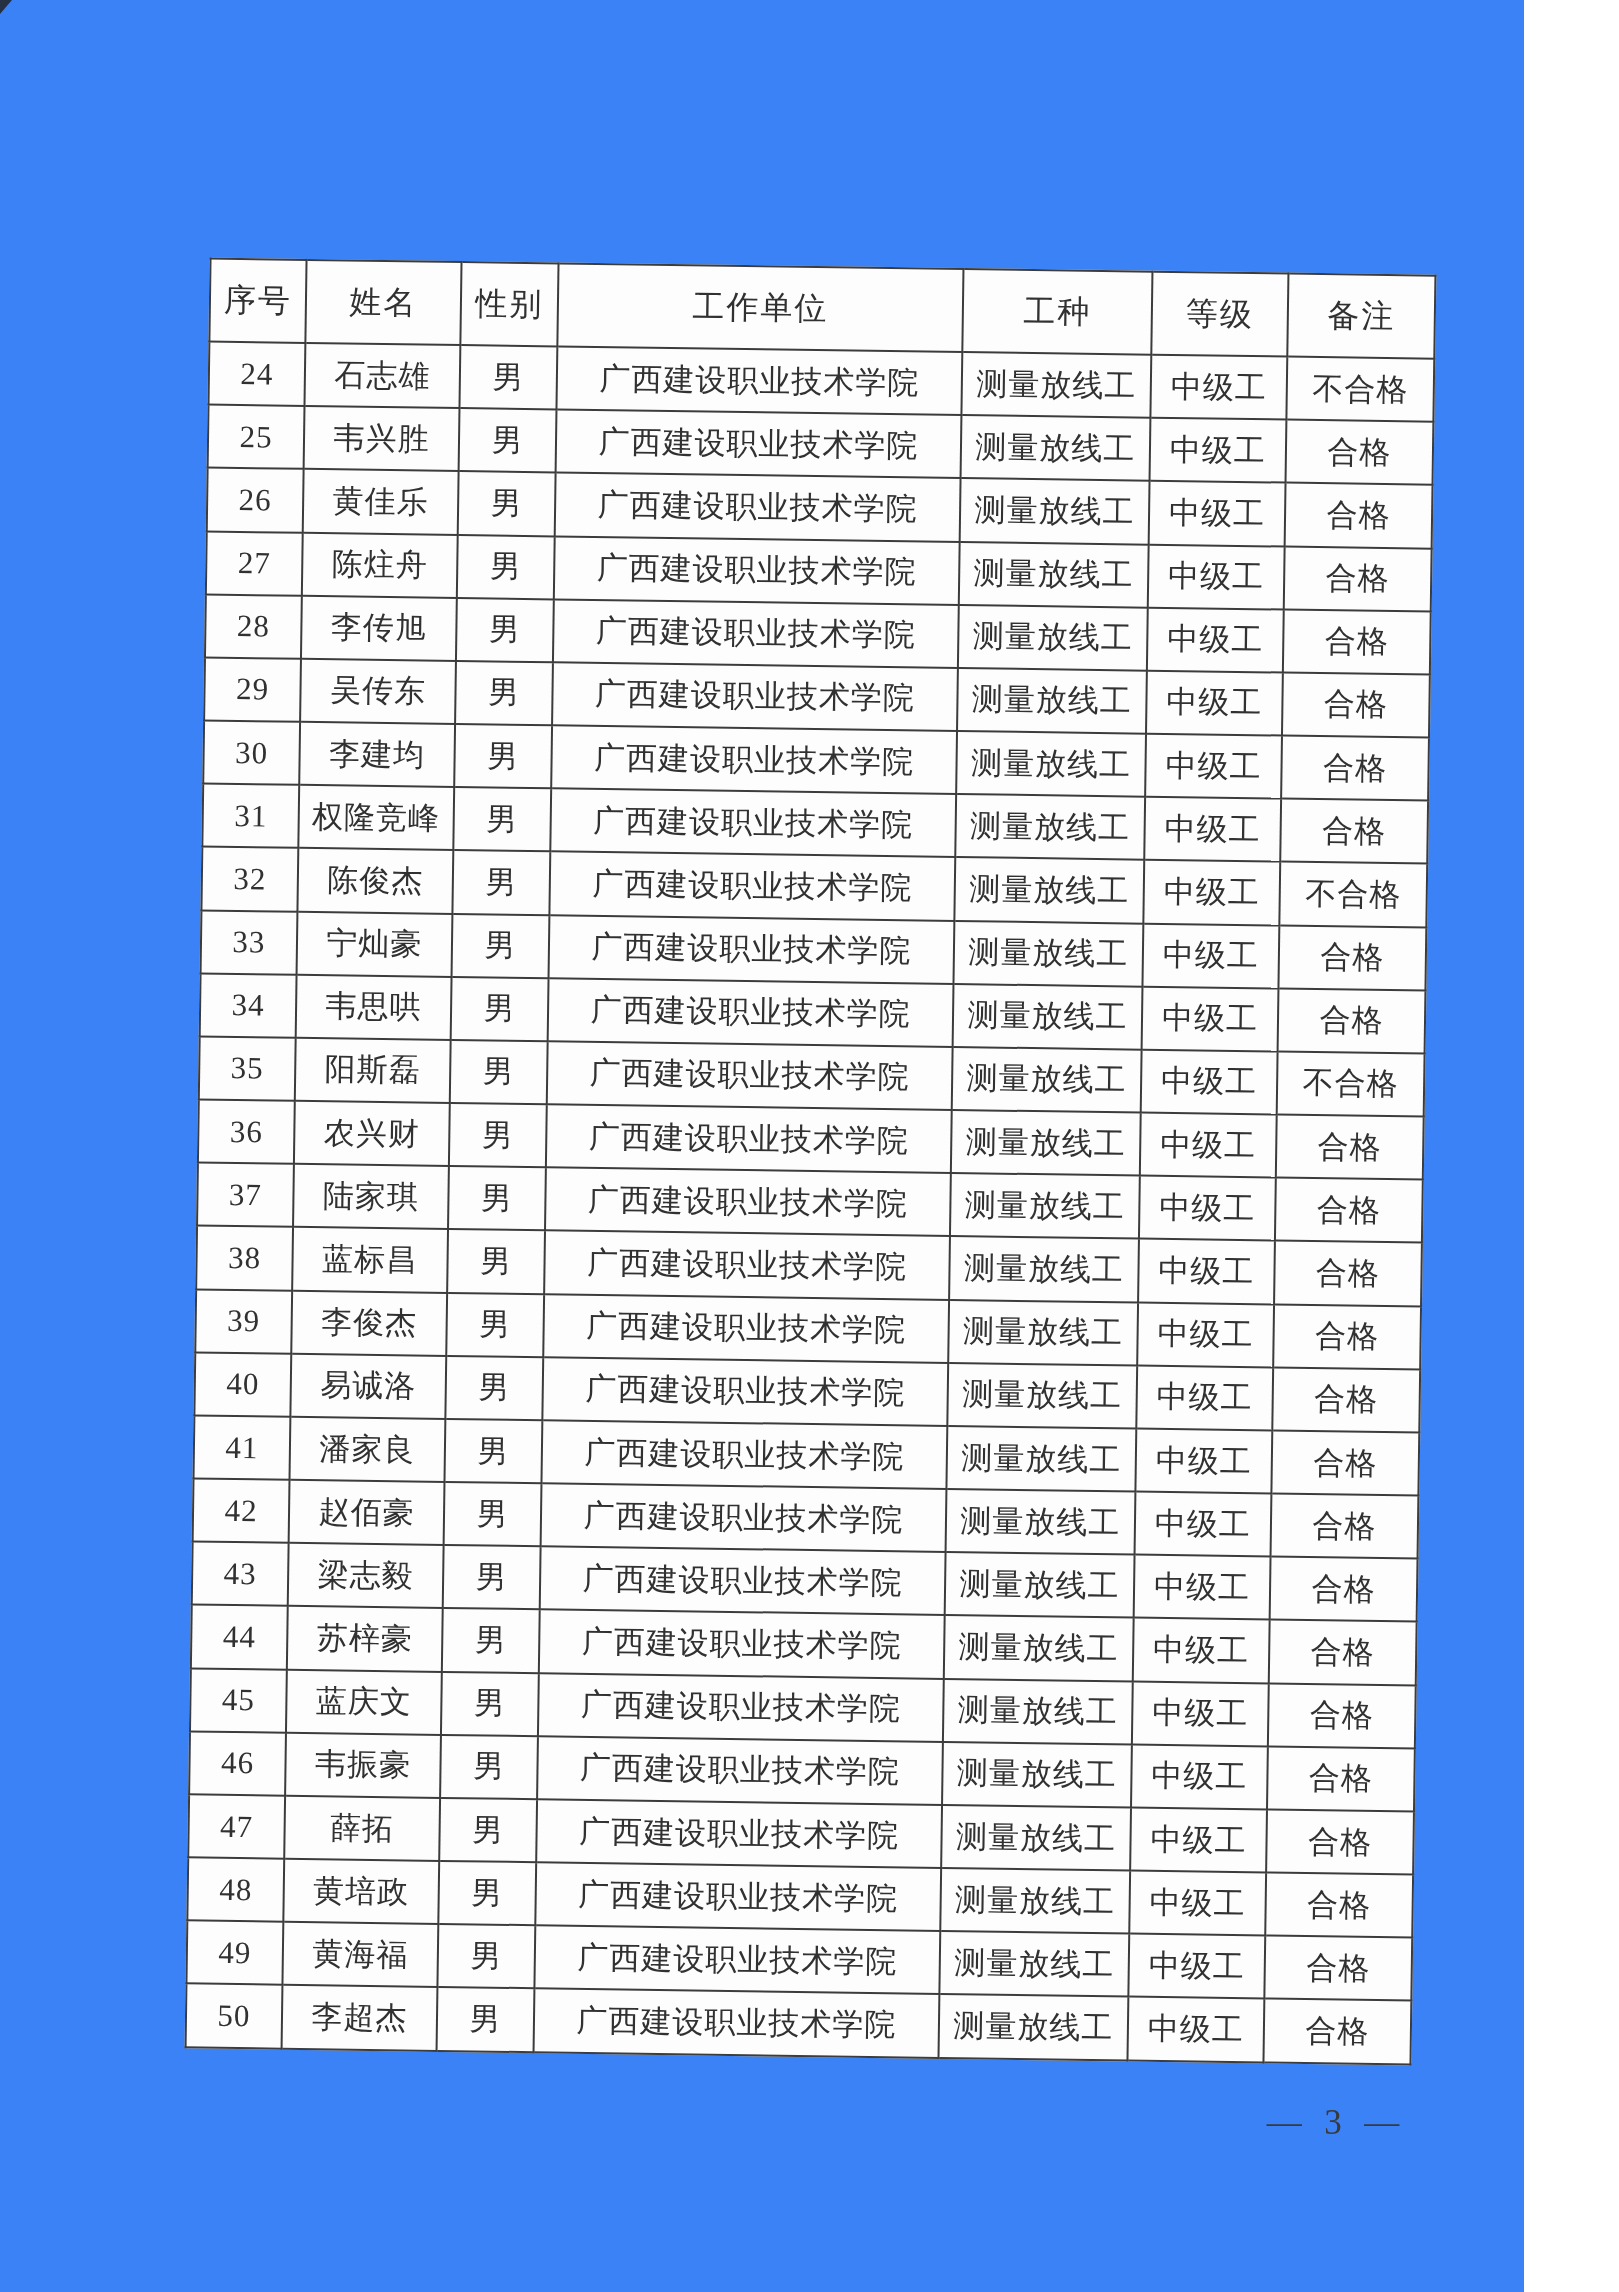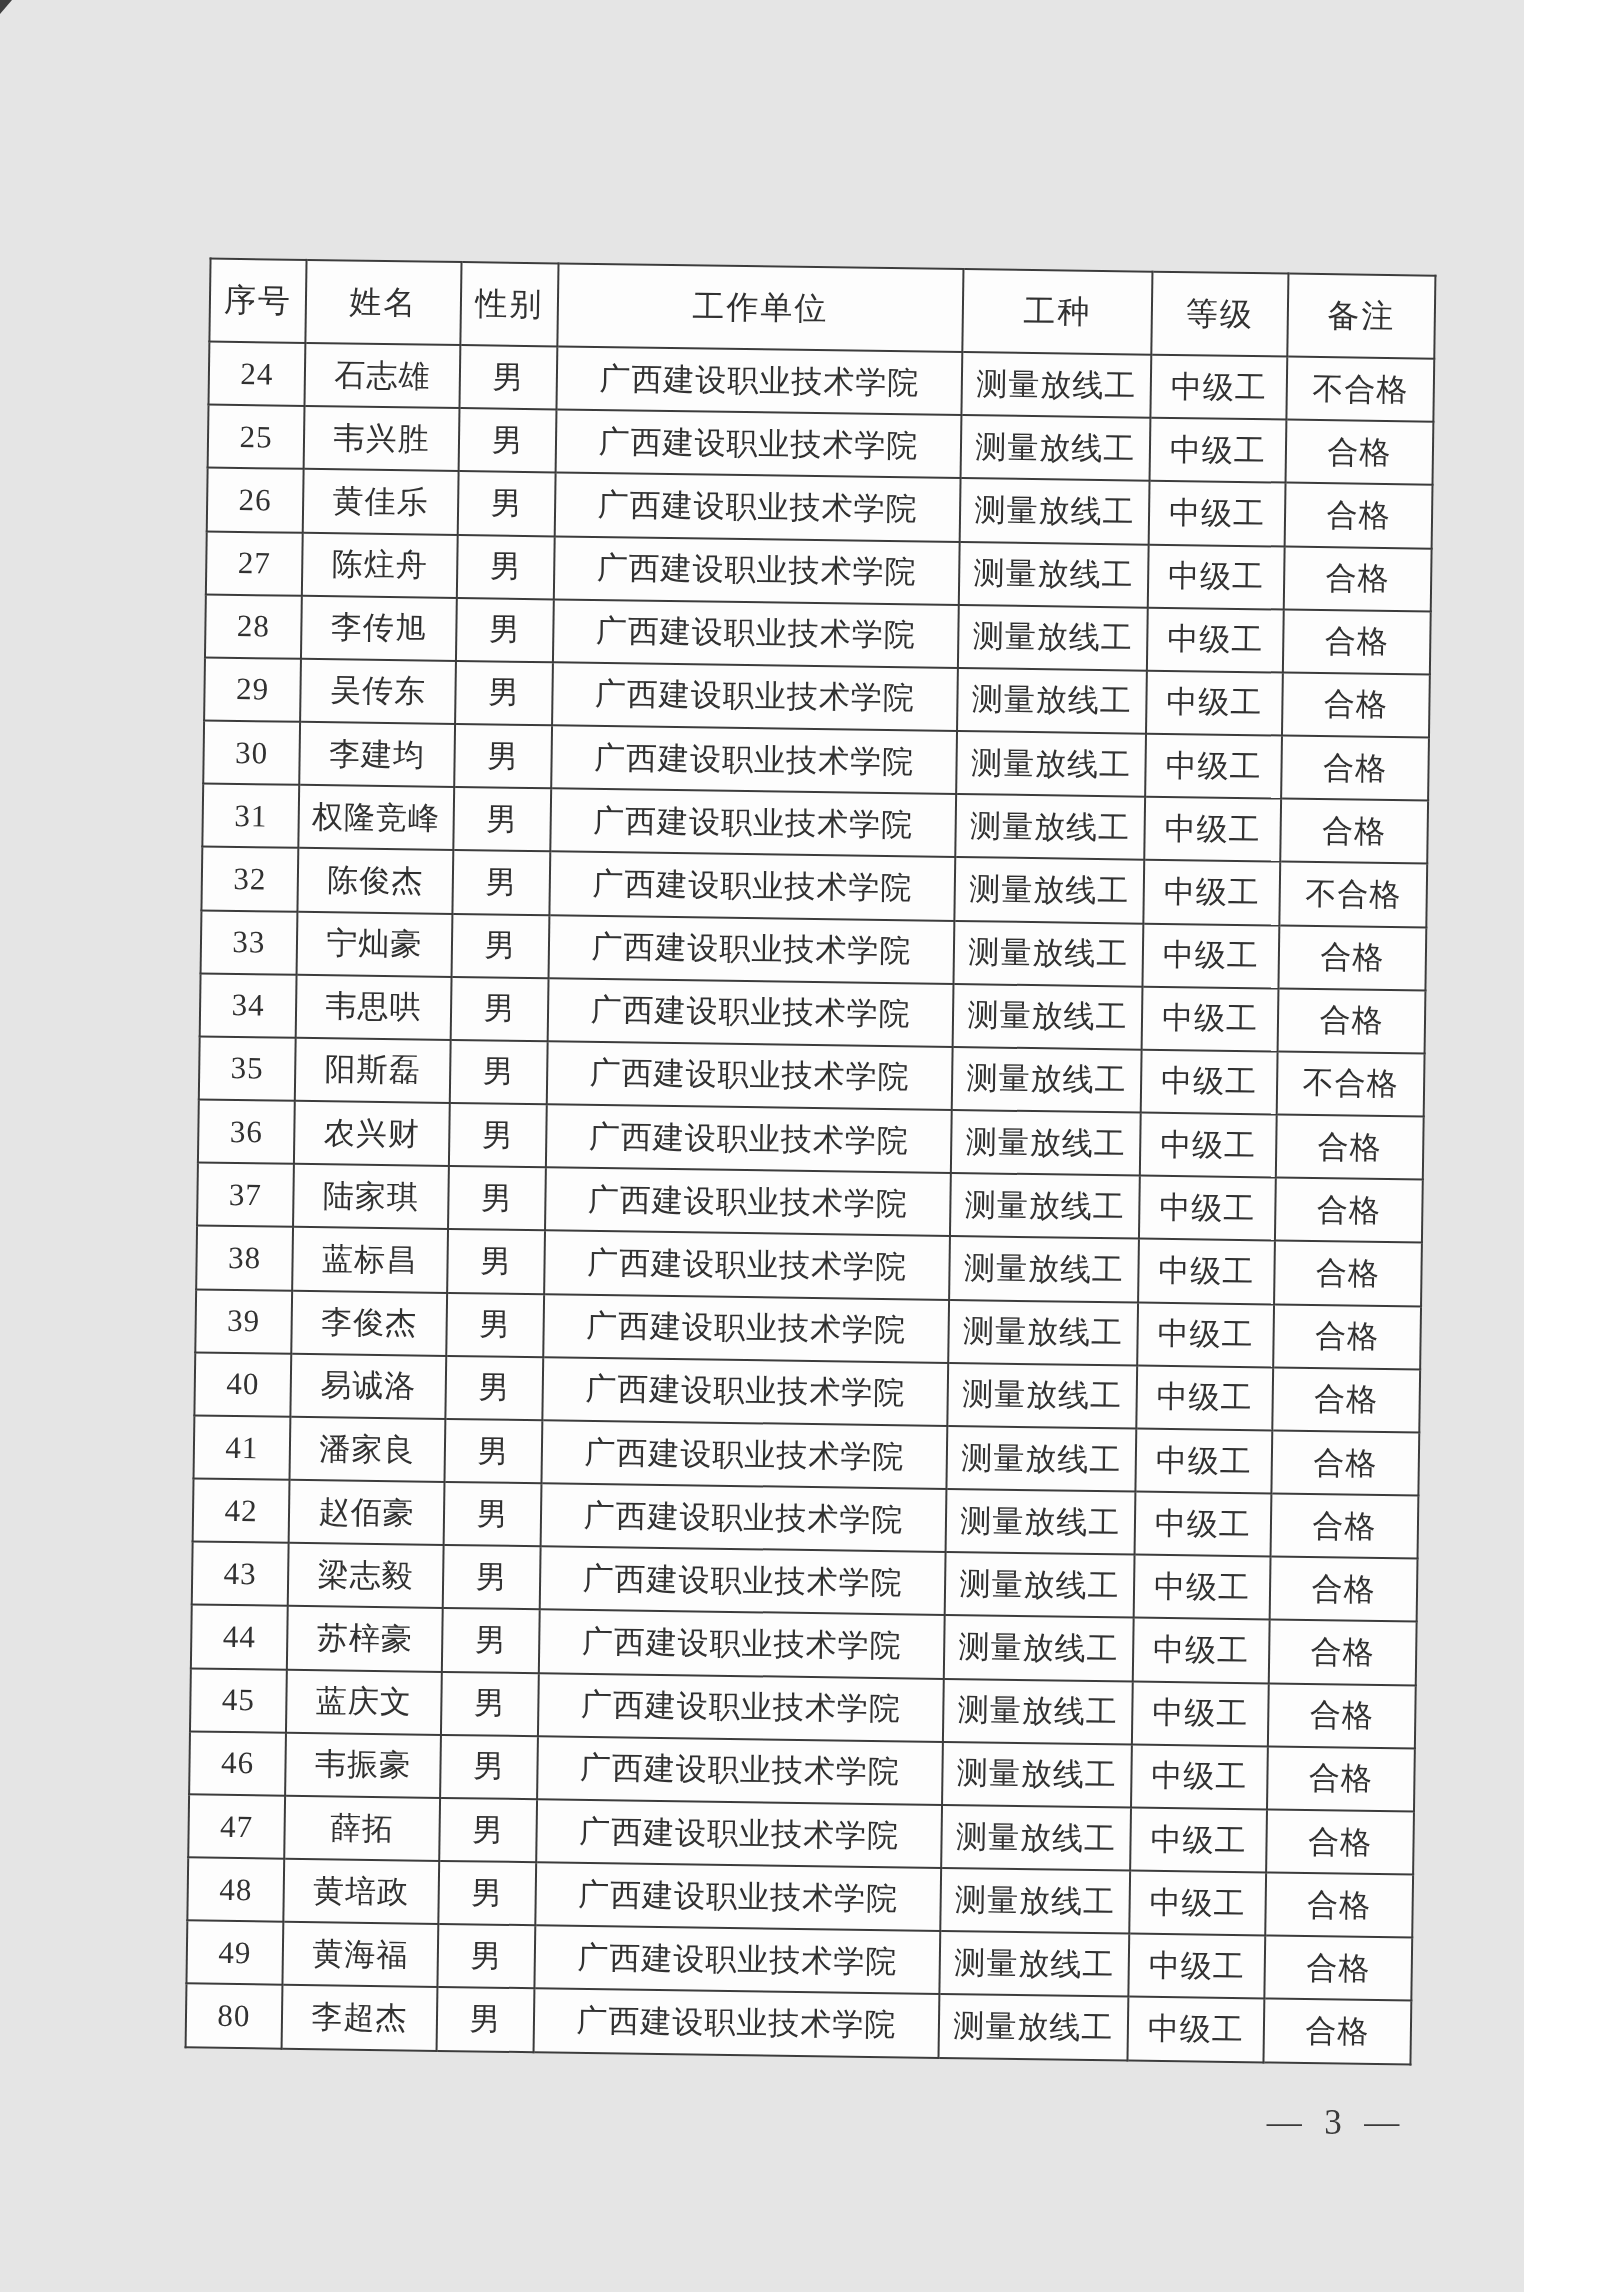--- a/index.html
+++ b/index.html
@@ -4,21 +4,21 @@
 <style>
   html, body {
     margin: 0;
     padding: 0;
     background: #ffffff;
   }
   .sheet {
     position: relative;
     width: 1524px;
     height: 2293px;
-    background: #e5e5e5;
+    background: #3b82f6;
     overflow: hidden;
     font-family: "Liberation Serif", serif;
     color: #313131;
   }
   
   .corner-mark {
     position: absolute;
     top: 0;
     left: 0;
     width: 0;
@@ -361,21 +361,21 @@
     <td class="c-no">49</td>
     <td>黄海福</td>
     <td>男</td>
     <td class="c-unit">广西建设职业技术学院</td>
     <td>测量放线工</td>
     <td>中级工</td>
     <td>合格</td>
   </tr>
 
   <tr>
-    <td class="c-no">80</td>
+    <td class="c-no">50</td>
     <td>李超杰</td>
     <td>男</td>
     <td class="c-unit">广西建设职业技术学院</td>
     <td>测量放线工</td>
     <td>中级工</td>
     <td>合格</td>
   </tr>
 </tbody>
   </table>
 

